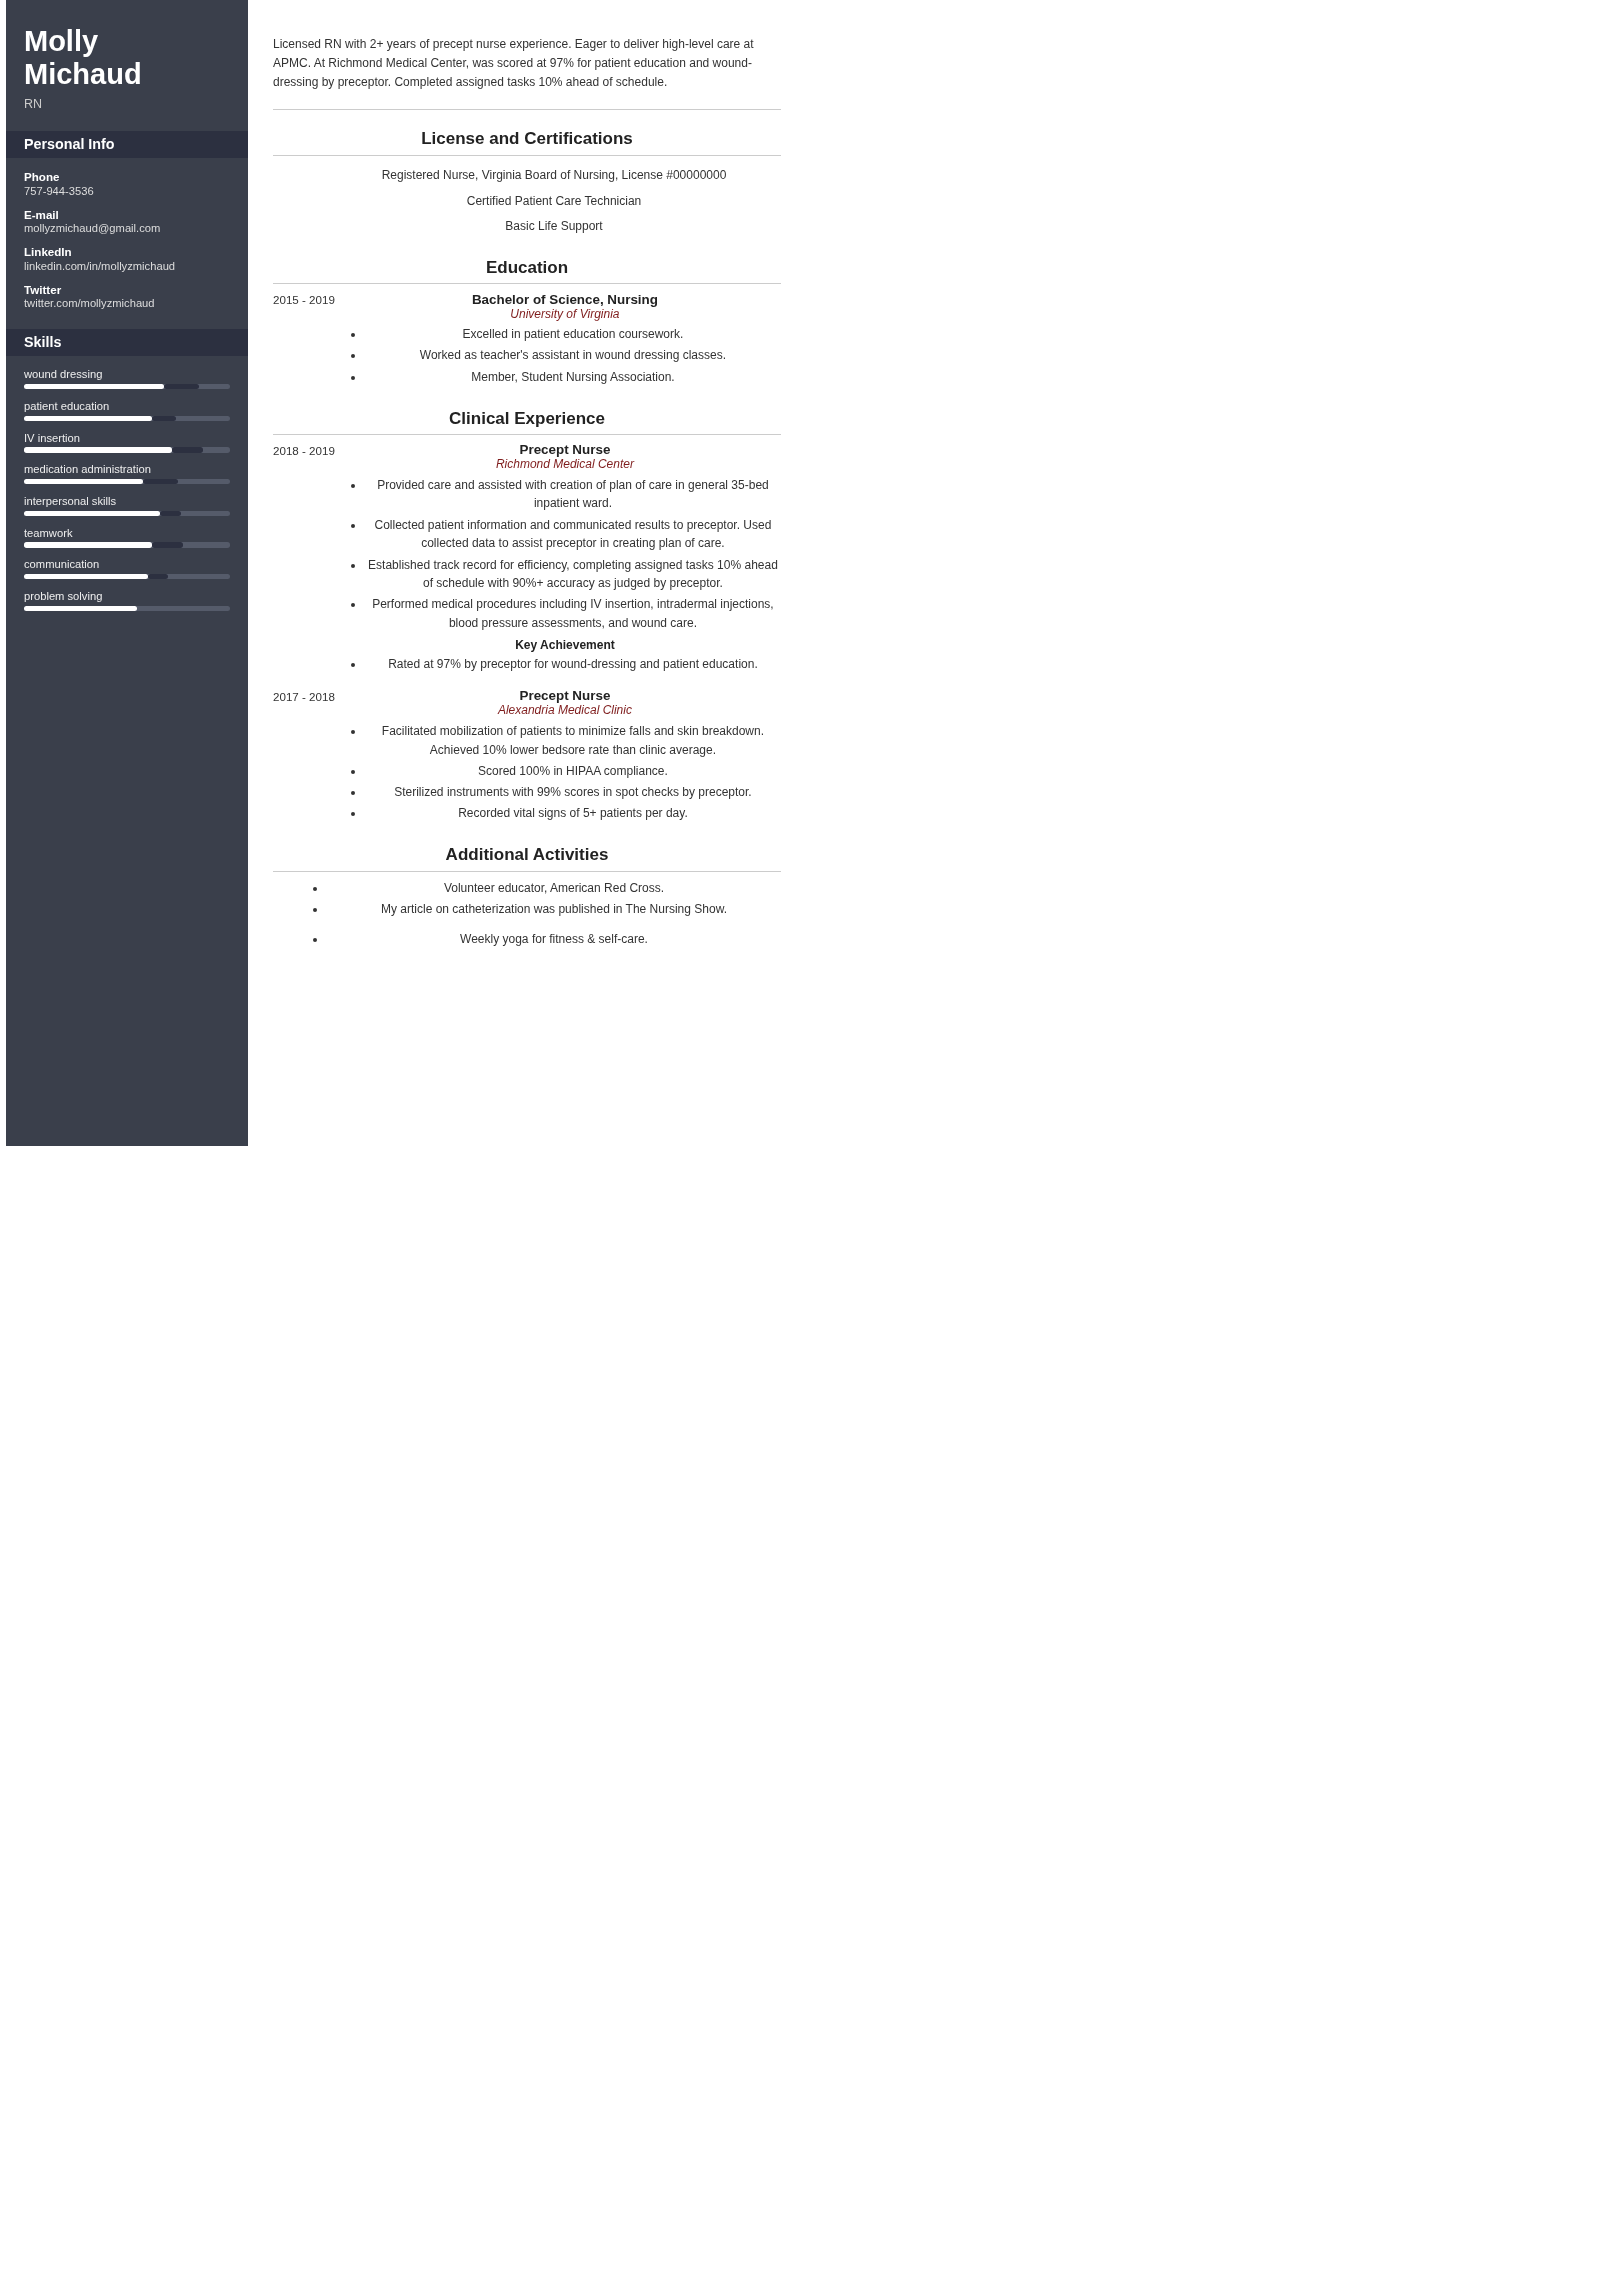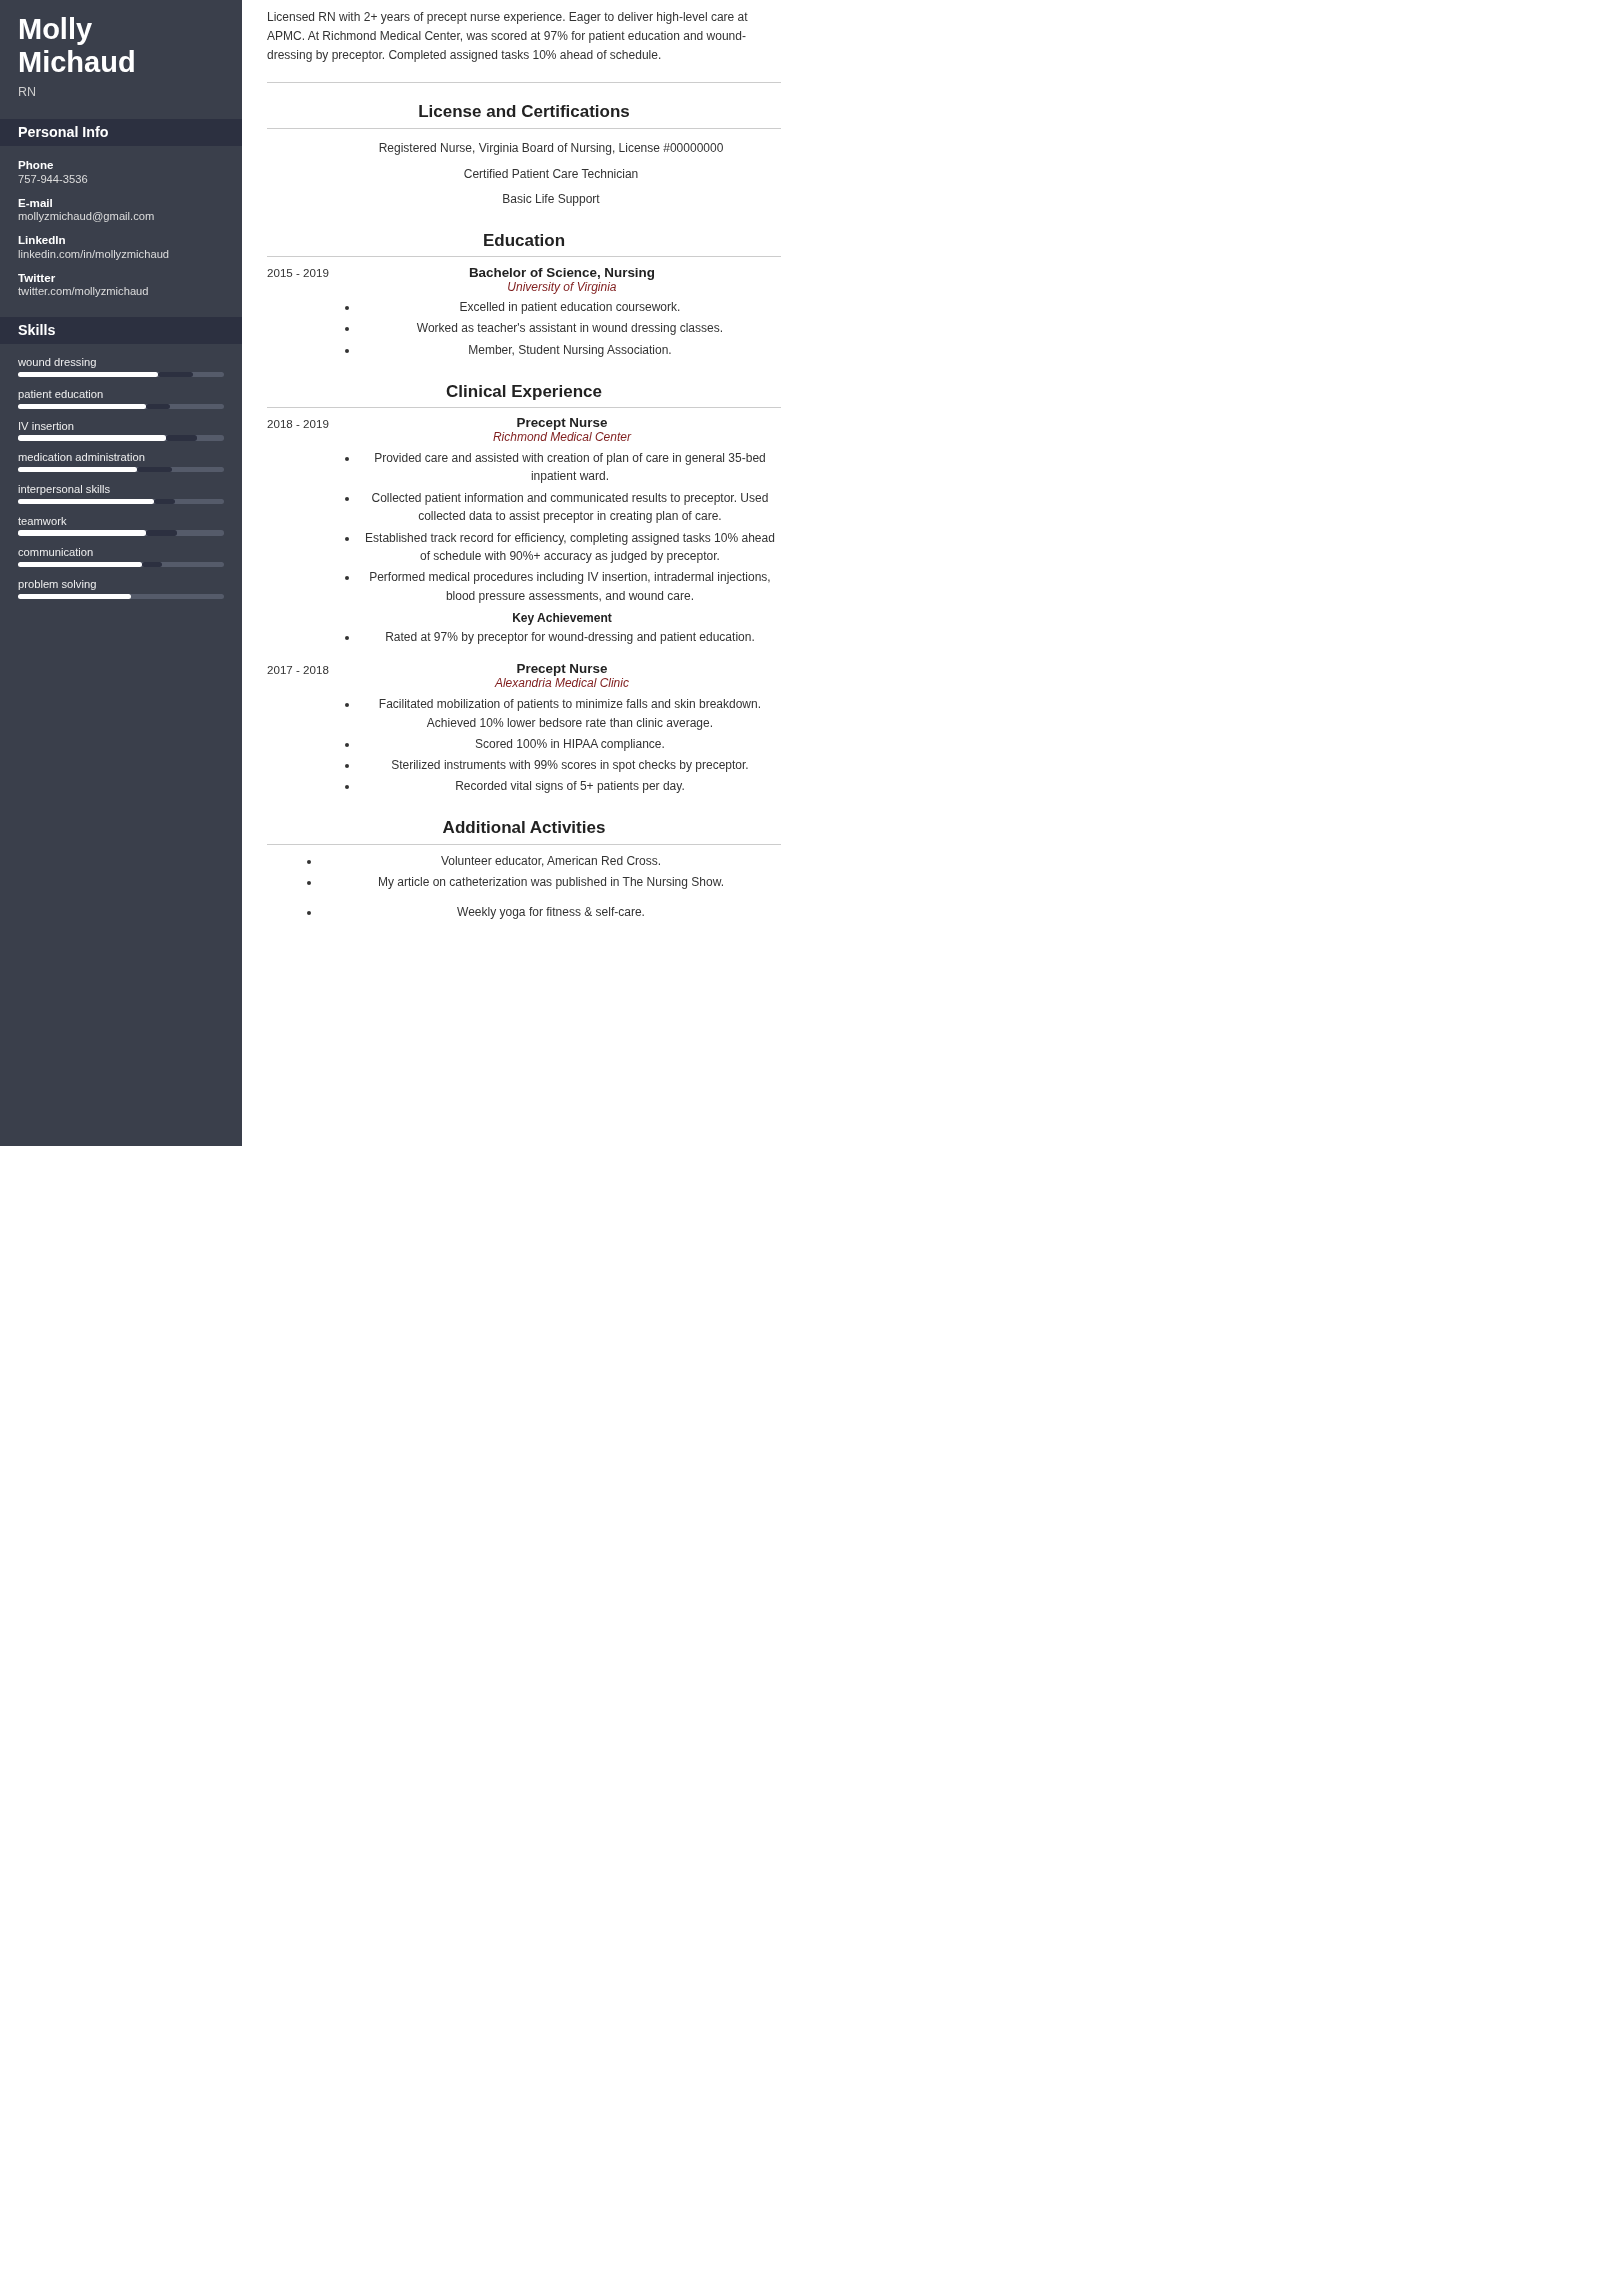--- a/index.html
+++ b/index.html
@@ -11,21 +11,22 @@
       width: 806px;
       min-height: 1146px;
     }
 
     
     .sidebar {
       width: 242px;
       min-width: 242px;
       background: #3a3f4b;
       color: #fff;
-      padding: 13px 18px;
+      padding: 25px 18px;
+      margin-left: 6px;
     }
     .sidebar-name {
       font-size: 29px;
       font-weight: bold;
       line-height: 1.15;
       margin-bottom: 5.4px;
     }
     .sidebar-title {
       font-size: 12.5px;
       color: #ccc;
@@ -74,21 +75,21 @@
     }
     .skill-bar-dark {
       height: 5.4px;
       border-radius: 2.7px;
       background: #2c3040;
     }
 
     
     .main {
       flex: 1;
-      padding: 8px 25px;
+      padding: 35px 25px;
       background: #fff;
       color: #222;
     }
     .summary-text {
       font-size: 12px;
       line-height: 1.6;
       color: #333;
       margin-bottom: 19.7px;
       border-bottom: 0.9px solid #ccc;
       padding-bottom: 16px;

